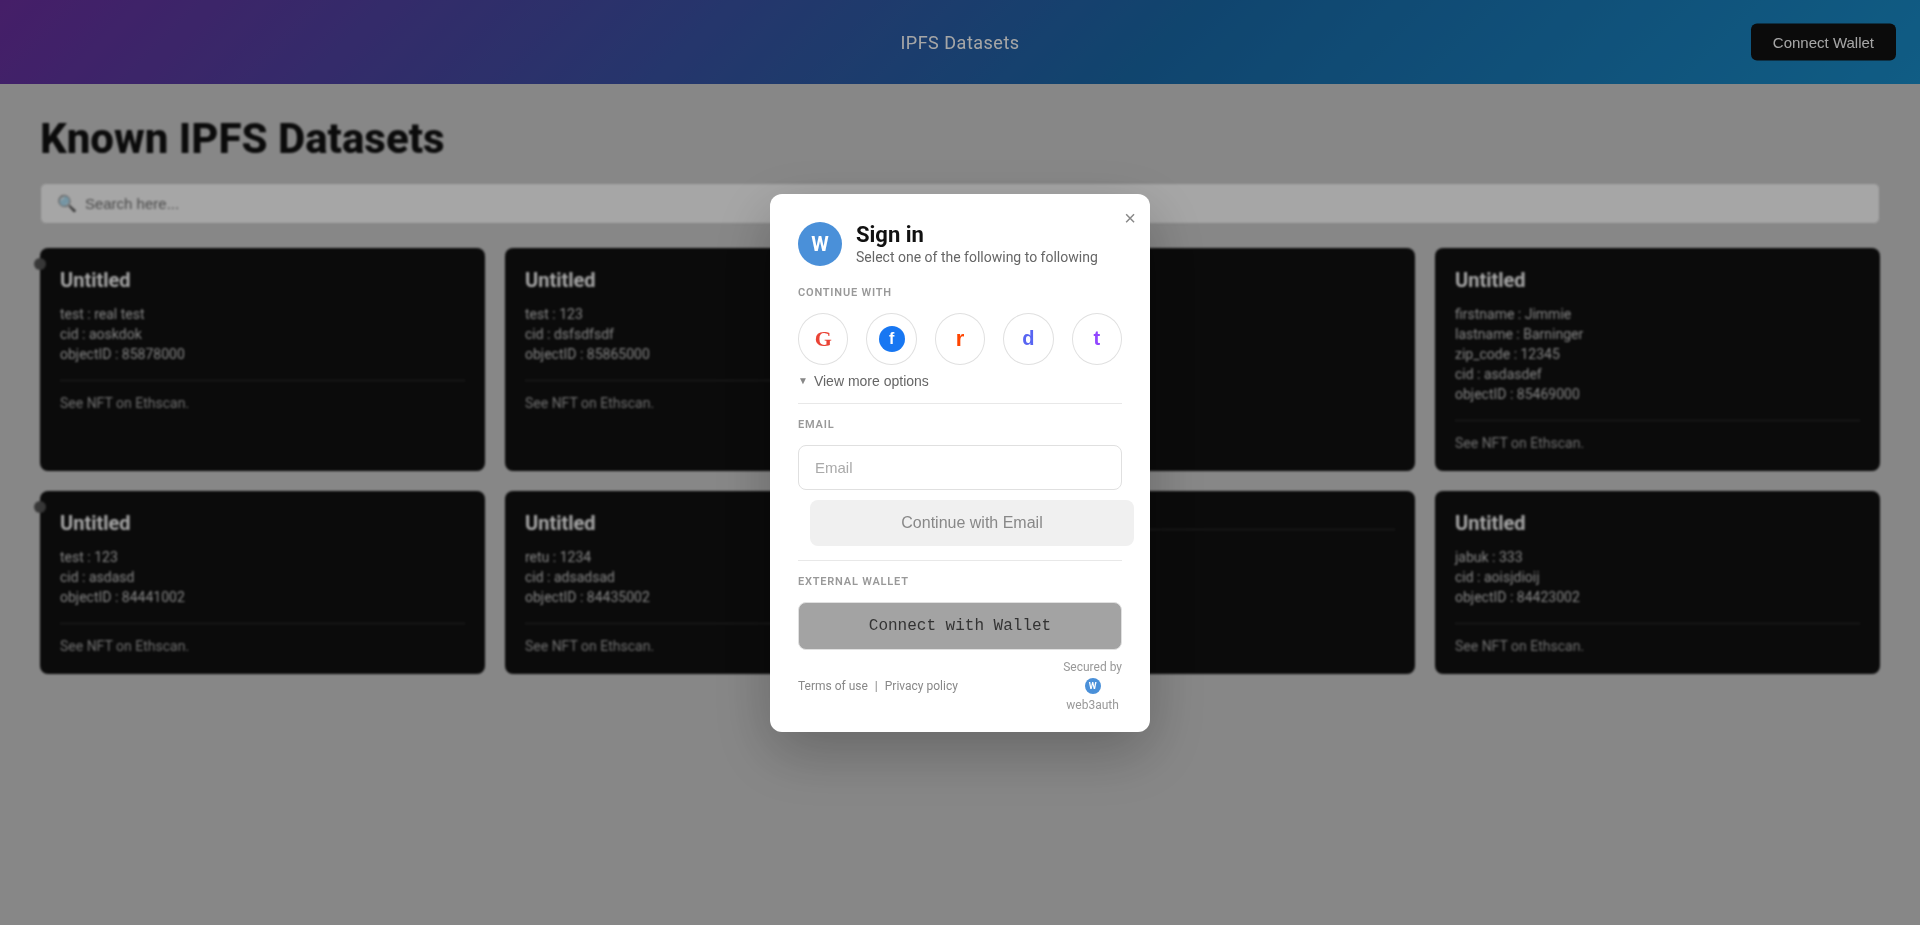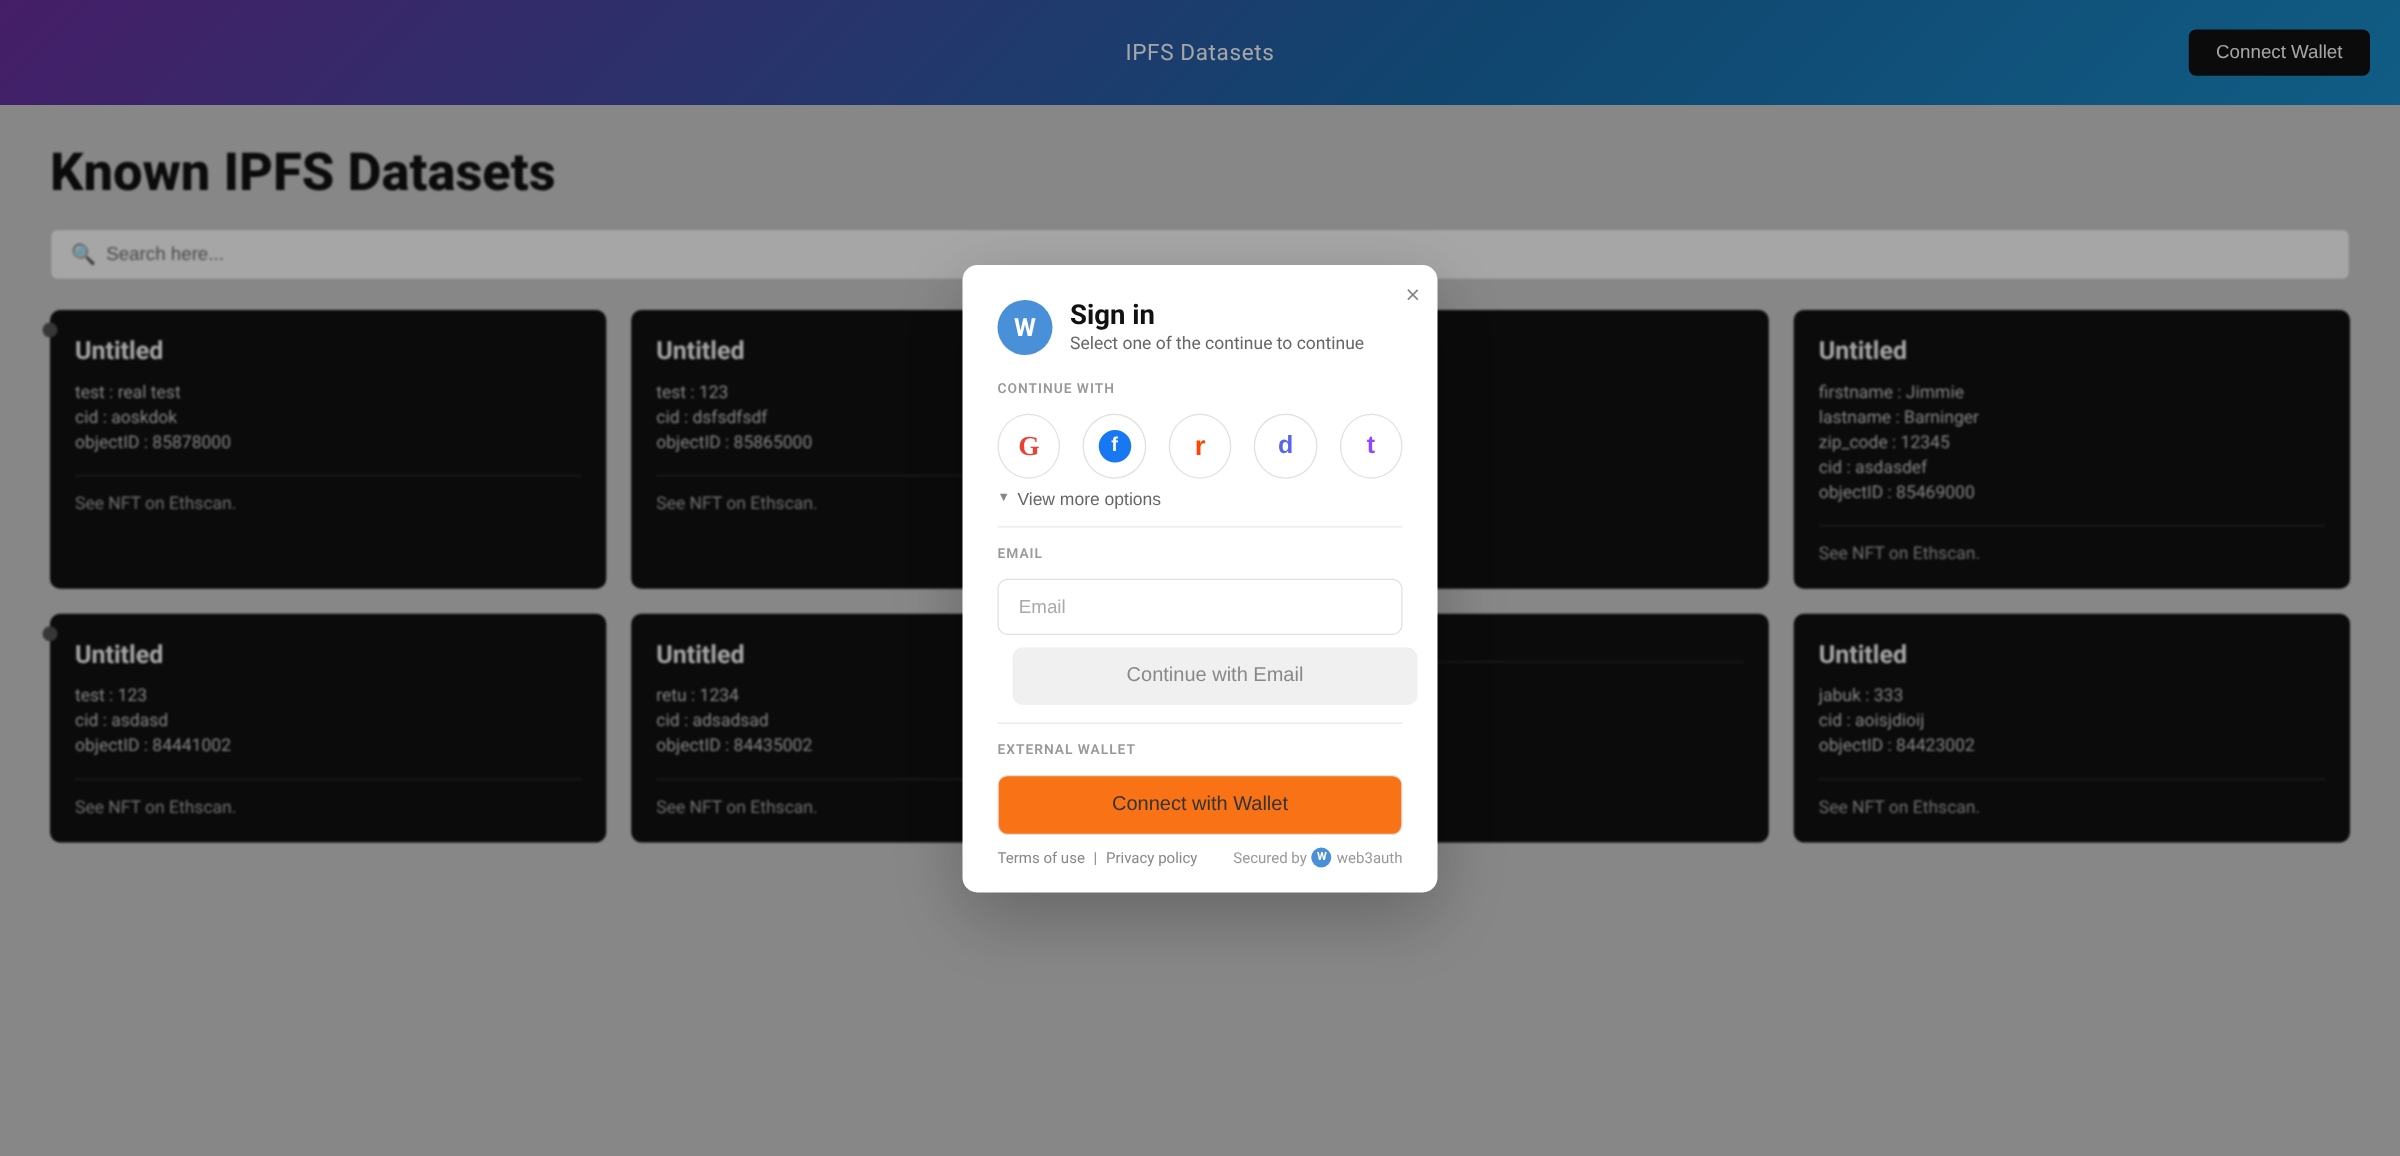--- a/index.html
+++ b/index.html
@@ -247,28 +247,29 @@
       color: #888;
       cursor: pointer;
       font-weight: 400;
       margin-left: 12px;
     }
 
     .wallet-section {
     }
     .connect-wallet-modal-btn {
       width: 100%;
-      background: #f97316;
+      background: #a3a3a3;
       border: 1.5px solid #e0e0e0;
       border-radius: 8px;
       padding: 14px;
       font-size: 16px;
       color: #333;
       cursor: pointer;
       font-weight: 500;
+      font-family: Liberation Mono, monospace;
     }
 
     .modal-footer {
       display: flex;
       justify-content: space-between;
       align-items: center;
       margin-top: 10px;
     }
     .modal-footer-links {
       font-size: 12px;
@@ -279,20 +280,21 @@
       text-decoration: none;
     }
     .modal-footer-links span { margin: 0 4px; }
     .secured-by {
       font-size: 12px;
       color: #999;
       text-align: right;
       display: flex;
       align-items: center;
       gap: 4px;
+      flex-direction: column;
     }
     .secured-by .w3a-logo {
       width: 16px;
       height: 16px;
       background: #4a90d9;
       border-radius: 50%;
       display: inline-flex;
       align-items: center;
       justify-content: center;
       color: white;
@@ -379,21 +381,21 @@
 </div>
 
 <div class="modal-overlay">
   <div class="modal">
     <button class="modal-close">×</button>
 
     <div class="modal-header">
       <div class="modal-logo">W</div>
       <div class="modal-title-text">
         <h2>Sign in</h2>
-        <p>Select one of the continue to continue</p>
+        <p>Select one of the following to following</p>
       </div>
     </div>
 
     <div class="section-label">CONTINUE WITH</div>
     <div class="social-icons">
       <button class="social-icon-btn">
         <i class="g-icon">G</i>
       </button>
       <button class="social-icon-btn">
         <span class="fb-icon">f</span>

